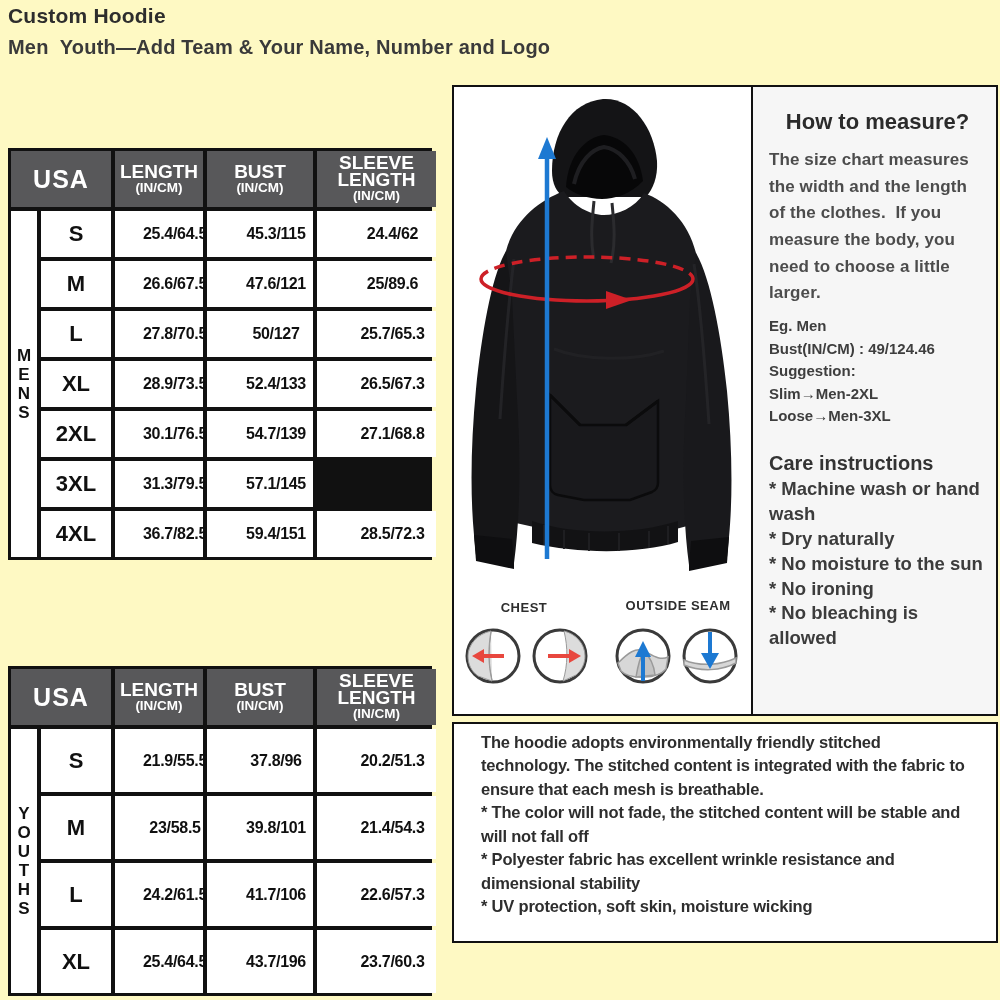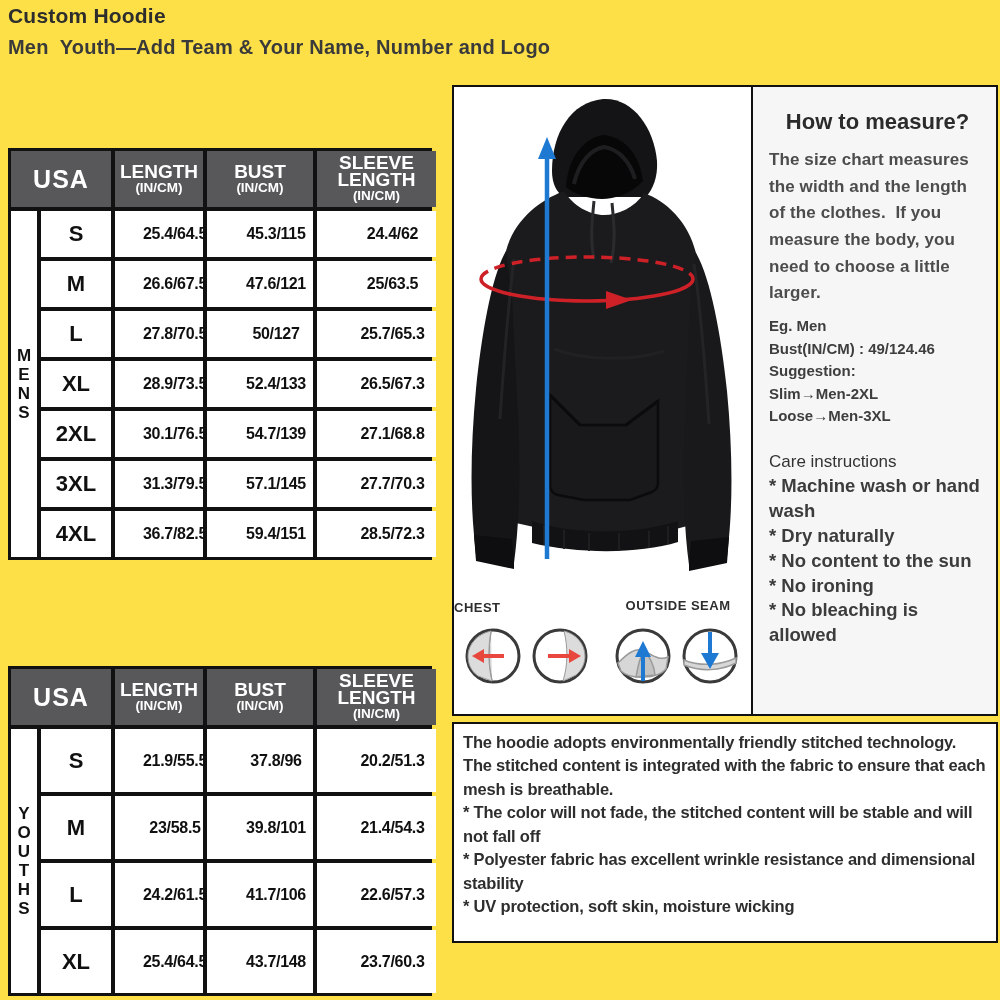--- a/index.html
+++ b/index.html
@@ -1,17 +1,17 @@
 <!DOCTYPE html>
 <html><head>
 <meta charset="utf-8">
 <style>
   * { margin:0; padding:0; box-sizing:border-box; }
   html,body { width:1000px; height:1000px; background:#ffffff; font-family:"Liberation Sans", sans-serif; }
-  #stage { position:relative; width:1000px; height:1000px; overflow:hidden; background:#fde047; }
+  #stage { position:relative; width:1000px; height:1000px; overflow:hidden; background:#fef9c3; }
 
   
   .page-title { position:absolute; left:8px; top:4px; font-size:21px; font-weight:bold; color:#2d2d2d; letter-spacing:.2px; }
   .page-subtitle { position:absolute; left:8px; top:36px; font-size:20px; font-weight:bold; color:#3a3a3a; white-space:pre-wrap; letter-spacing:.2px; }
 
   
   .sizechart { position:absolute; left:8px; width:424px; border:3px solid #111; background:#111;
                display:grid; grid-template-columns:26px 70px 88px 106px 119px; gap:4px; }
   #mens-chart   { top:148px;  grid-template-rows:56px repeat(7,46px); }
   #youths-chart { top:666px;  grid-template-rows:56px repeat(4,63px); }
@@ -25,37 +25,37 @@
   .sc-val  { font-size:16px; font-weight:bold; color:#101010; letter-spacing:-0.3px;padding-left:32px; }
 
   
   .measure-box { position:absolute; left:452px; top:85px; width:546px; height:631px; border:2px solid #111; display:flex; background:#fff; }
   .hoodie-panel { position:relative; width:299px; height:100%; background:#fff; border-right:2px solid #111; }
   .howto-panel  { position:relative; flex:1; background:#f6f6f6; padding:14px 10px 0 16px; }
 
   .hoodie-svg { position:absolute; left:0; top:2px; width:299px; height:505px; }
 
   .diagram-label { position:absolute; font-size:13px; font-weight:bold; color:#2e2e2e; letter-spacing:.5px; }
-  #chest-label { left:0; top:513px; width:140px; text-align:left; }
+  #chest-label { left:0; top:513px; width:140px; text-align:center; }
   #seam-label  { left:150px; top:511px; width:148px; text-align:center; }
   .icon-row { position:absolute; top:540px; display:flex; gap:9px; }
   #chest-icons { left:10px; }
   #seam-icons  { left:160px; }
 
   
   .howto-title { font-size:22px; font-weight:bold; color:#2b2b2b; text-align:center; margin:8px 0 12px 0; }
   .howto-body  { font-size:17px; font-weight:bold; color:#4c4c4c; line-height:1.57; white-space:pre-wrap; letter-spacing:.1px; }
   .example-block { margin-top:8px; }
   .example-line { font-size:15px; font-weight:bold; color:#3e3e3e; line-height:1.5; }
   .care-block { margin-top:24px; }
-  .care-title { font-size:17px; font-weight:normal; color:#333; margin-bottom:2px; }
+  .care-title { font-size:20px; font-weight:bold; color:#333; margin-bottom:2px; }
   .care-item  { font-size:18.5px; font-weight:bold; color:#3c3c3c; line-height:1.35; }
 
   
-  .info-box { position:absolute; left:452px; top:722px; width:546px; height:221px; border:2px solid #111; background:#fff; padding:7px 9px; }
+  .info-box { position:absolute; left:452px; top:722px; width:546px; height:221px; border:2px solid #111; background:#fff; padding:7px 27px; }
   .info-intro  { font-size:16.5px; font-weight:bold; color:#2e2e2e; line-height:1.42; letter-spacing:-0.2px; }
   .info-bullet { font-size:16.5px; font-weight:bold; color:#2e2e2e; line-height:1.42; letter-spacing:-0.2px; }
 </style>
 </head>
 <body>
 
 <div id="stage">
 
   <div class="page-title">Custom Hoodie</div>
   <div class="page-subtitle">Men  Youth—Add Team &amp; Your Name, Number and Logo</div>
@@ -80,37 +80,36 @@
         <div>N</div>
         <div>S</div>
       </div>
       <div class="sc-cell sc-size" style="grid-column: 2;">S</div>
       <div class="sc-cell sc-val">25.4/64.5</div>
       <div class="sc-cell sc-val">45.3/115</div>
       <div class="sc-cell sc-val">24.4/62</div>
       <div class="sc-cell sc-size" style="grid-column: 2;">M</div>
       <div class="sc-cell sc-val">26.6/67.5</div>
       <div class="sc-cell sc-val">47.6/121</div>
-      <div class="sc-cell sc-val">25/63.5</div>
+      <div class="sc-cell sc-val">25/89.6</div>
       <div class="sc-cell sc-size" style="grid-column: 2;">L</div>
       <div class="sc-cell sc-val">27.8/70.5</div>
       <div class="sc-cell sc-val">50/127</div>
       <div class="sc-cell sc-val">25.7/65.3</div>
       <div class="sc-cell sc-size" style="grid-column: 2;">XL</div>
       <div class="sc-cell sc-val">28.9/73.5</div>
       <div class="sc-cell sc-val">52.4/133</div>
       <div class="sc-cell sc-val">26.5/67.3</div>
       <div class="sc-cell sc-size" style="grid-column: 2;">2XL</div>
       <div class="sc-cell sc-val">30.1/76.5</div>
       <div class="sc-cell sc-val">54.7/139</div>
       <div class="sc-cell sc-val">27.1/68.8</div>
       <div class="sc-cell sc-size" style="grid-column: 2;">3XL</div>
       <div class="sc-cell sc-val">31.3/79.5</div>
       <div class="sc-cell sc-val">57.1/145</div>
-      <div class="sc-cell sc-val">27.7/70.3</div>
       <div class="sc-cell sc-size" style="grid-column: 2;">4XL</div>
       <div class="sc-cell sc-val">36.7/82.5</div>
       <div class="sc-cell sc-val">59.4/151</div>
       <div class="sc-cell sc-val">28.5/72.3</div>
     </div>
 
   <div id="youths-chart" class="sizechart">
       <div class="sc-cell sc-head sc-usa" style="grid-column: 1 / span 2;">USA</div>
       <div class="sc-cell sc-head">
         <div class="sc-ht">LENGTH</div>
@@ -139,21 +138,21 @@
       <div class="sc-cell sc-size" style="grid-column: 2;">M</div>
       <div class="sc-cell sc-val">23/58.5</div>
       <div class="sc-cell sc-val">39.8/101</div>
       <div class="sc-cell sc-val">21.4/54.3</div>
       <div class="sc-cell sc-size" style="grid-column: 2;">L</div>
       <div class="sc-cell sc-val">24.2/61.5</div>
       <div class="sc-cell sc-val">41.7/106</div>
       <div class="sc-cell sc-val">22.6/57.3</div>
       <div class="sc-cell sc-size" style="grid-column: 2;">XL</div>
       <div class="sc-cell sc-val">25.4/64.5</div>
-      <div class="sc-cell sc-val">43.7/148</div>
+      <div class="sc-cell sc-val">43.7/196</div>
       <div class="sc-cell sc-val">23.7/60.3</div>
     </div>
 
   <div class="measure-box">
 
     <div class="hoodie-panel">
       <svg class="hoodie-svg" viewBox="0 0 299 505" xmlns="http://www.w3.org/2000/svg">
 
         <path d="M149,10 C117,13 98,44 98,82 C98,95 103,104 110,108 L192,108 C199,100 204,88 203,72 C200,38 178,8 149,10 Z" fill="#141416"></path>
         <path d="M112,98 C114,66 132,48 150,46 C168,48 185,62 189,92 C177,105 160,110 148,110 C134,110 120,105 112,98 Z" fill="#070708"></path>
@@ -231,21 +230,21 @@
           <div class="example-line">Bust(IN/CM) : 49/124.46</div>
           <div class="example-line">Suggestion:</div>
           <div class="example-line">Slim→Men-2XL</div>
           <div class="example-line">Loose→Men-3XL</div>
         </div>
       <div class="care-block">
         <div class="care-title">Care instructions</div>
         <div>
             <div class="care-item">* Machine wash or hand wash</div>
             <div class="care-item">* Dry naturally</div>
-            <div class="care-item">* No content to the sun</div>
+            <div class="care-item">* No moisture to the sun</div>
             <div class="care-item">* No ironing</div>
             <div class="care-item">* No bleaching is allowed</div>
           </div>
       </div>
     </div>
   </div>
 
   <div class="info-box">
     <div class="info-intro">The hoodie adopts environmentally friendly stitched technology. The stitched content is integrated with the fabric to ensure that each mesh is breathable.</div>
     <div>

